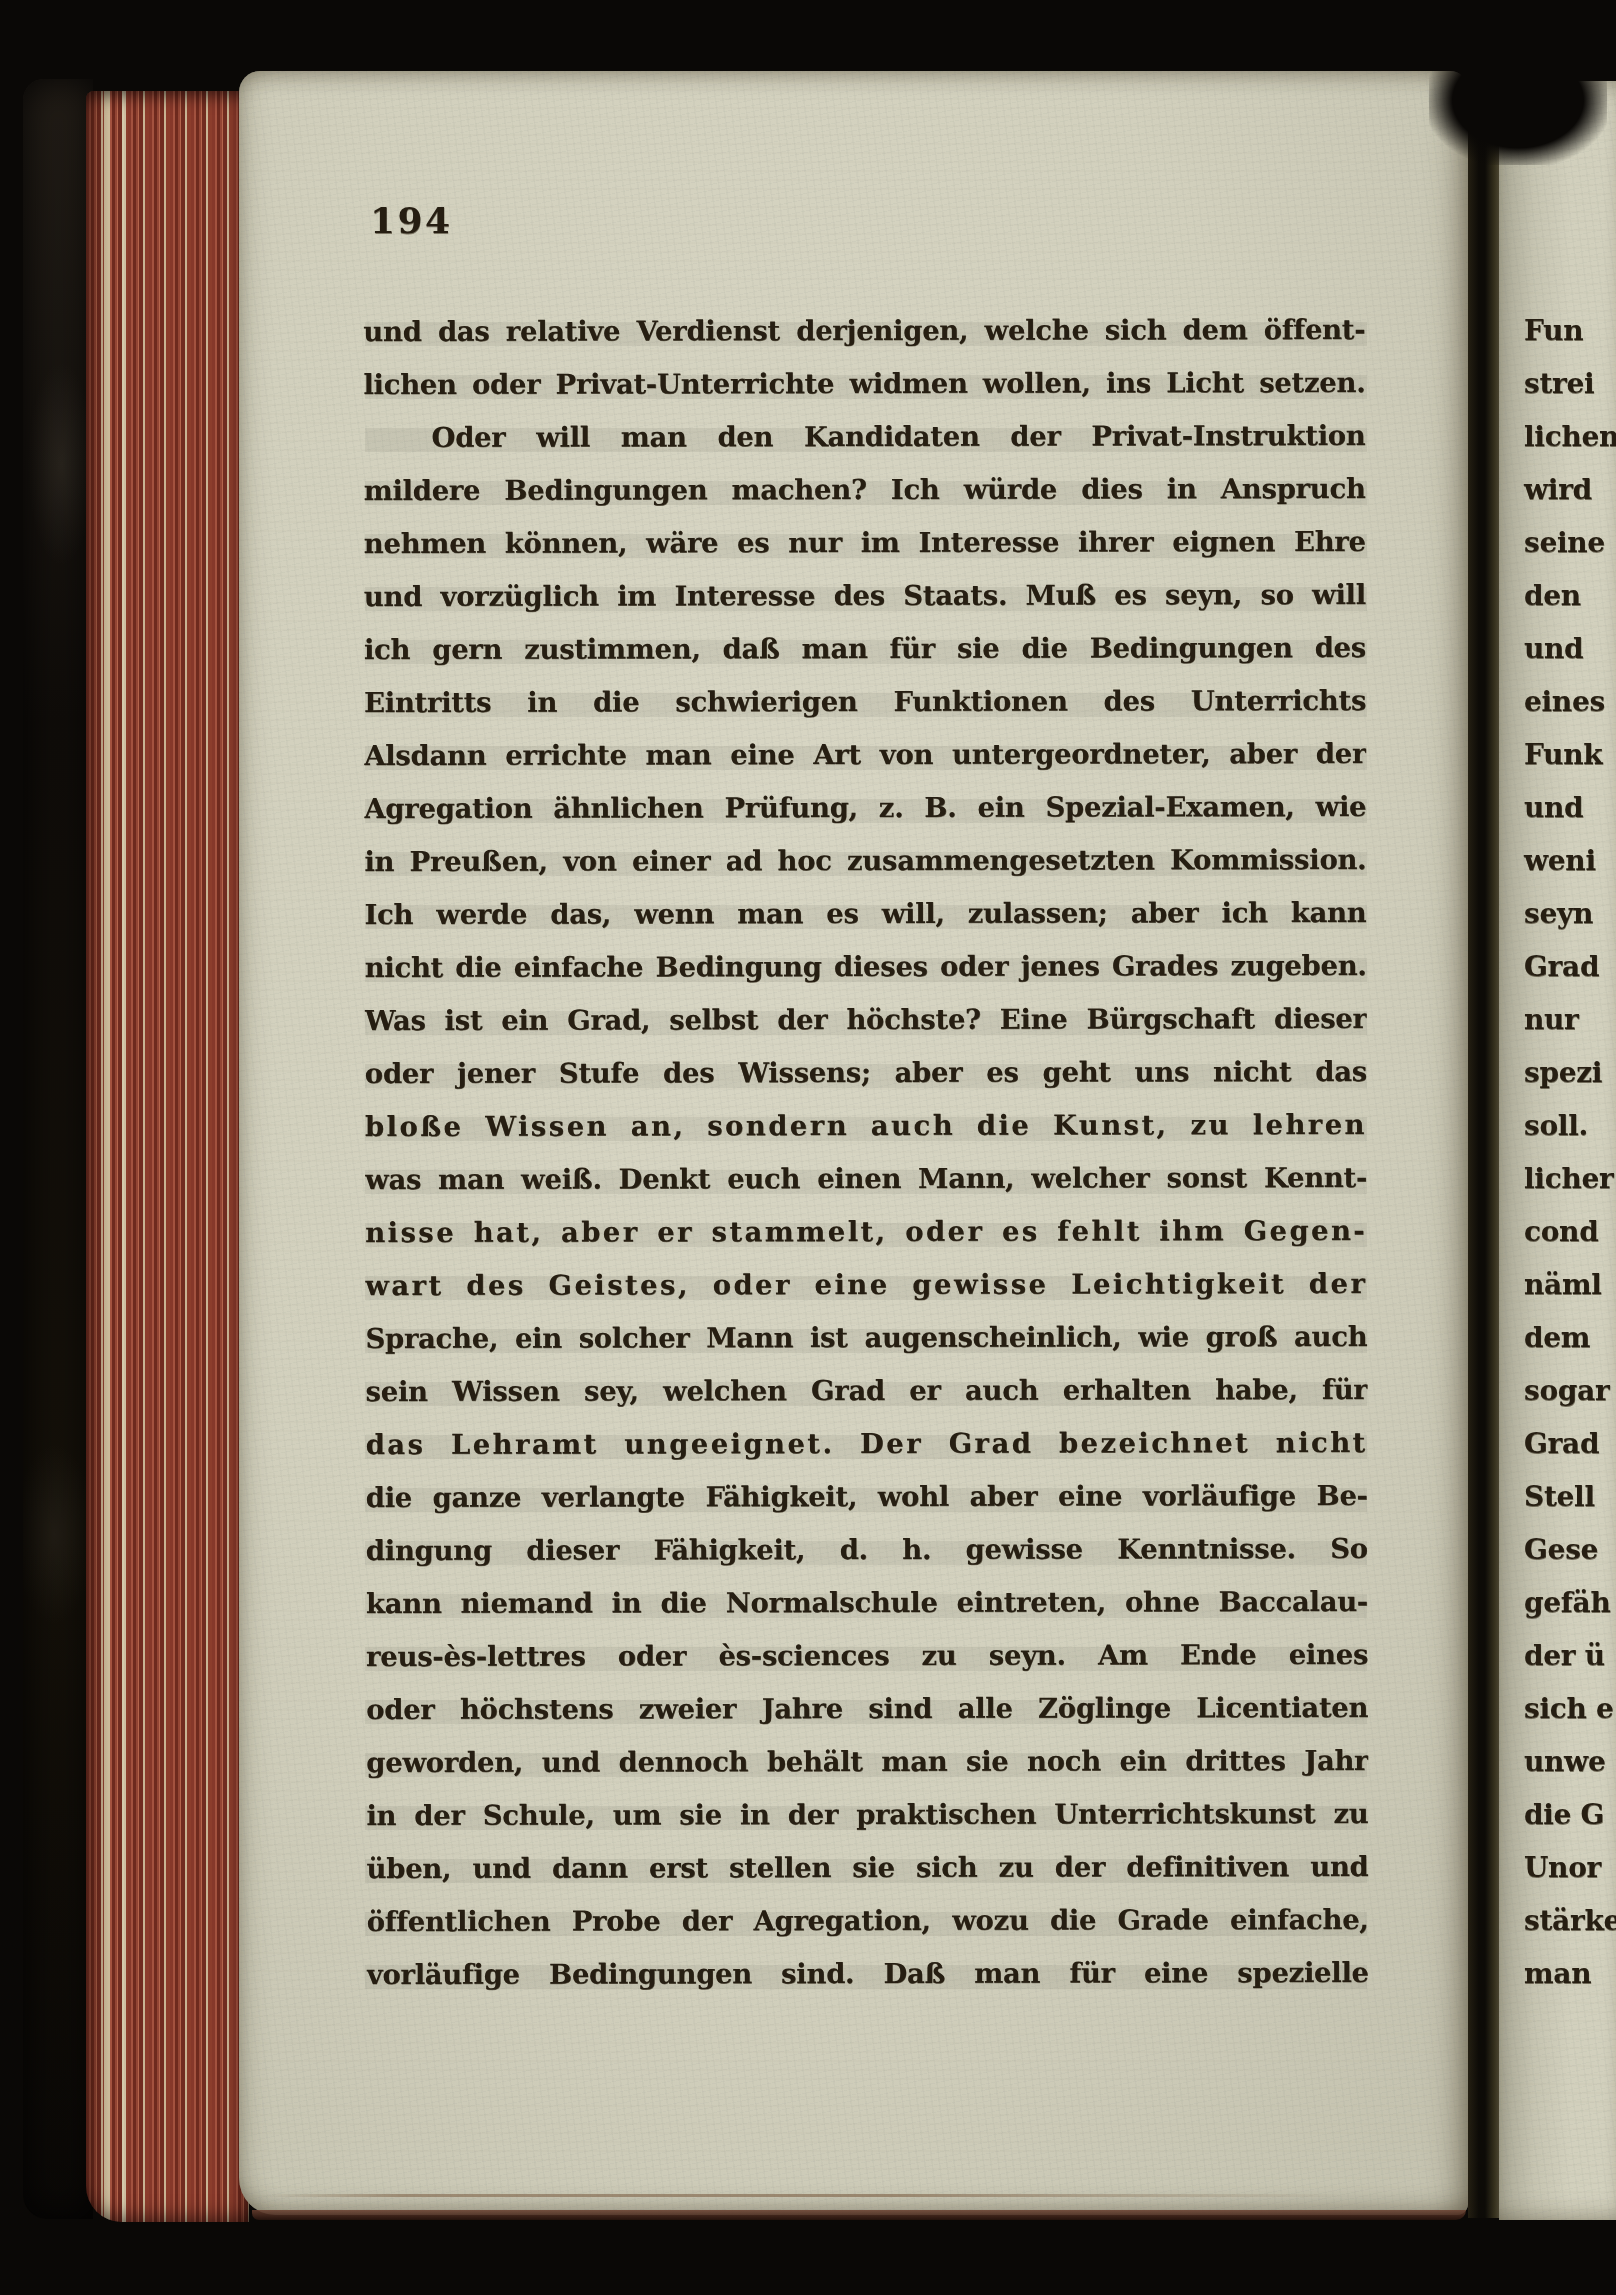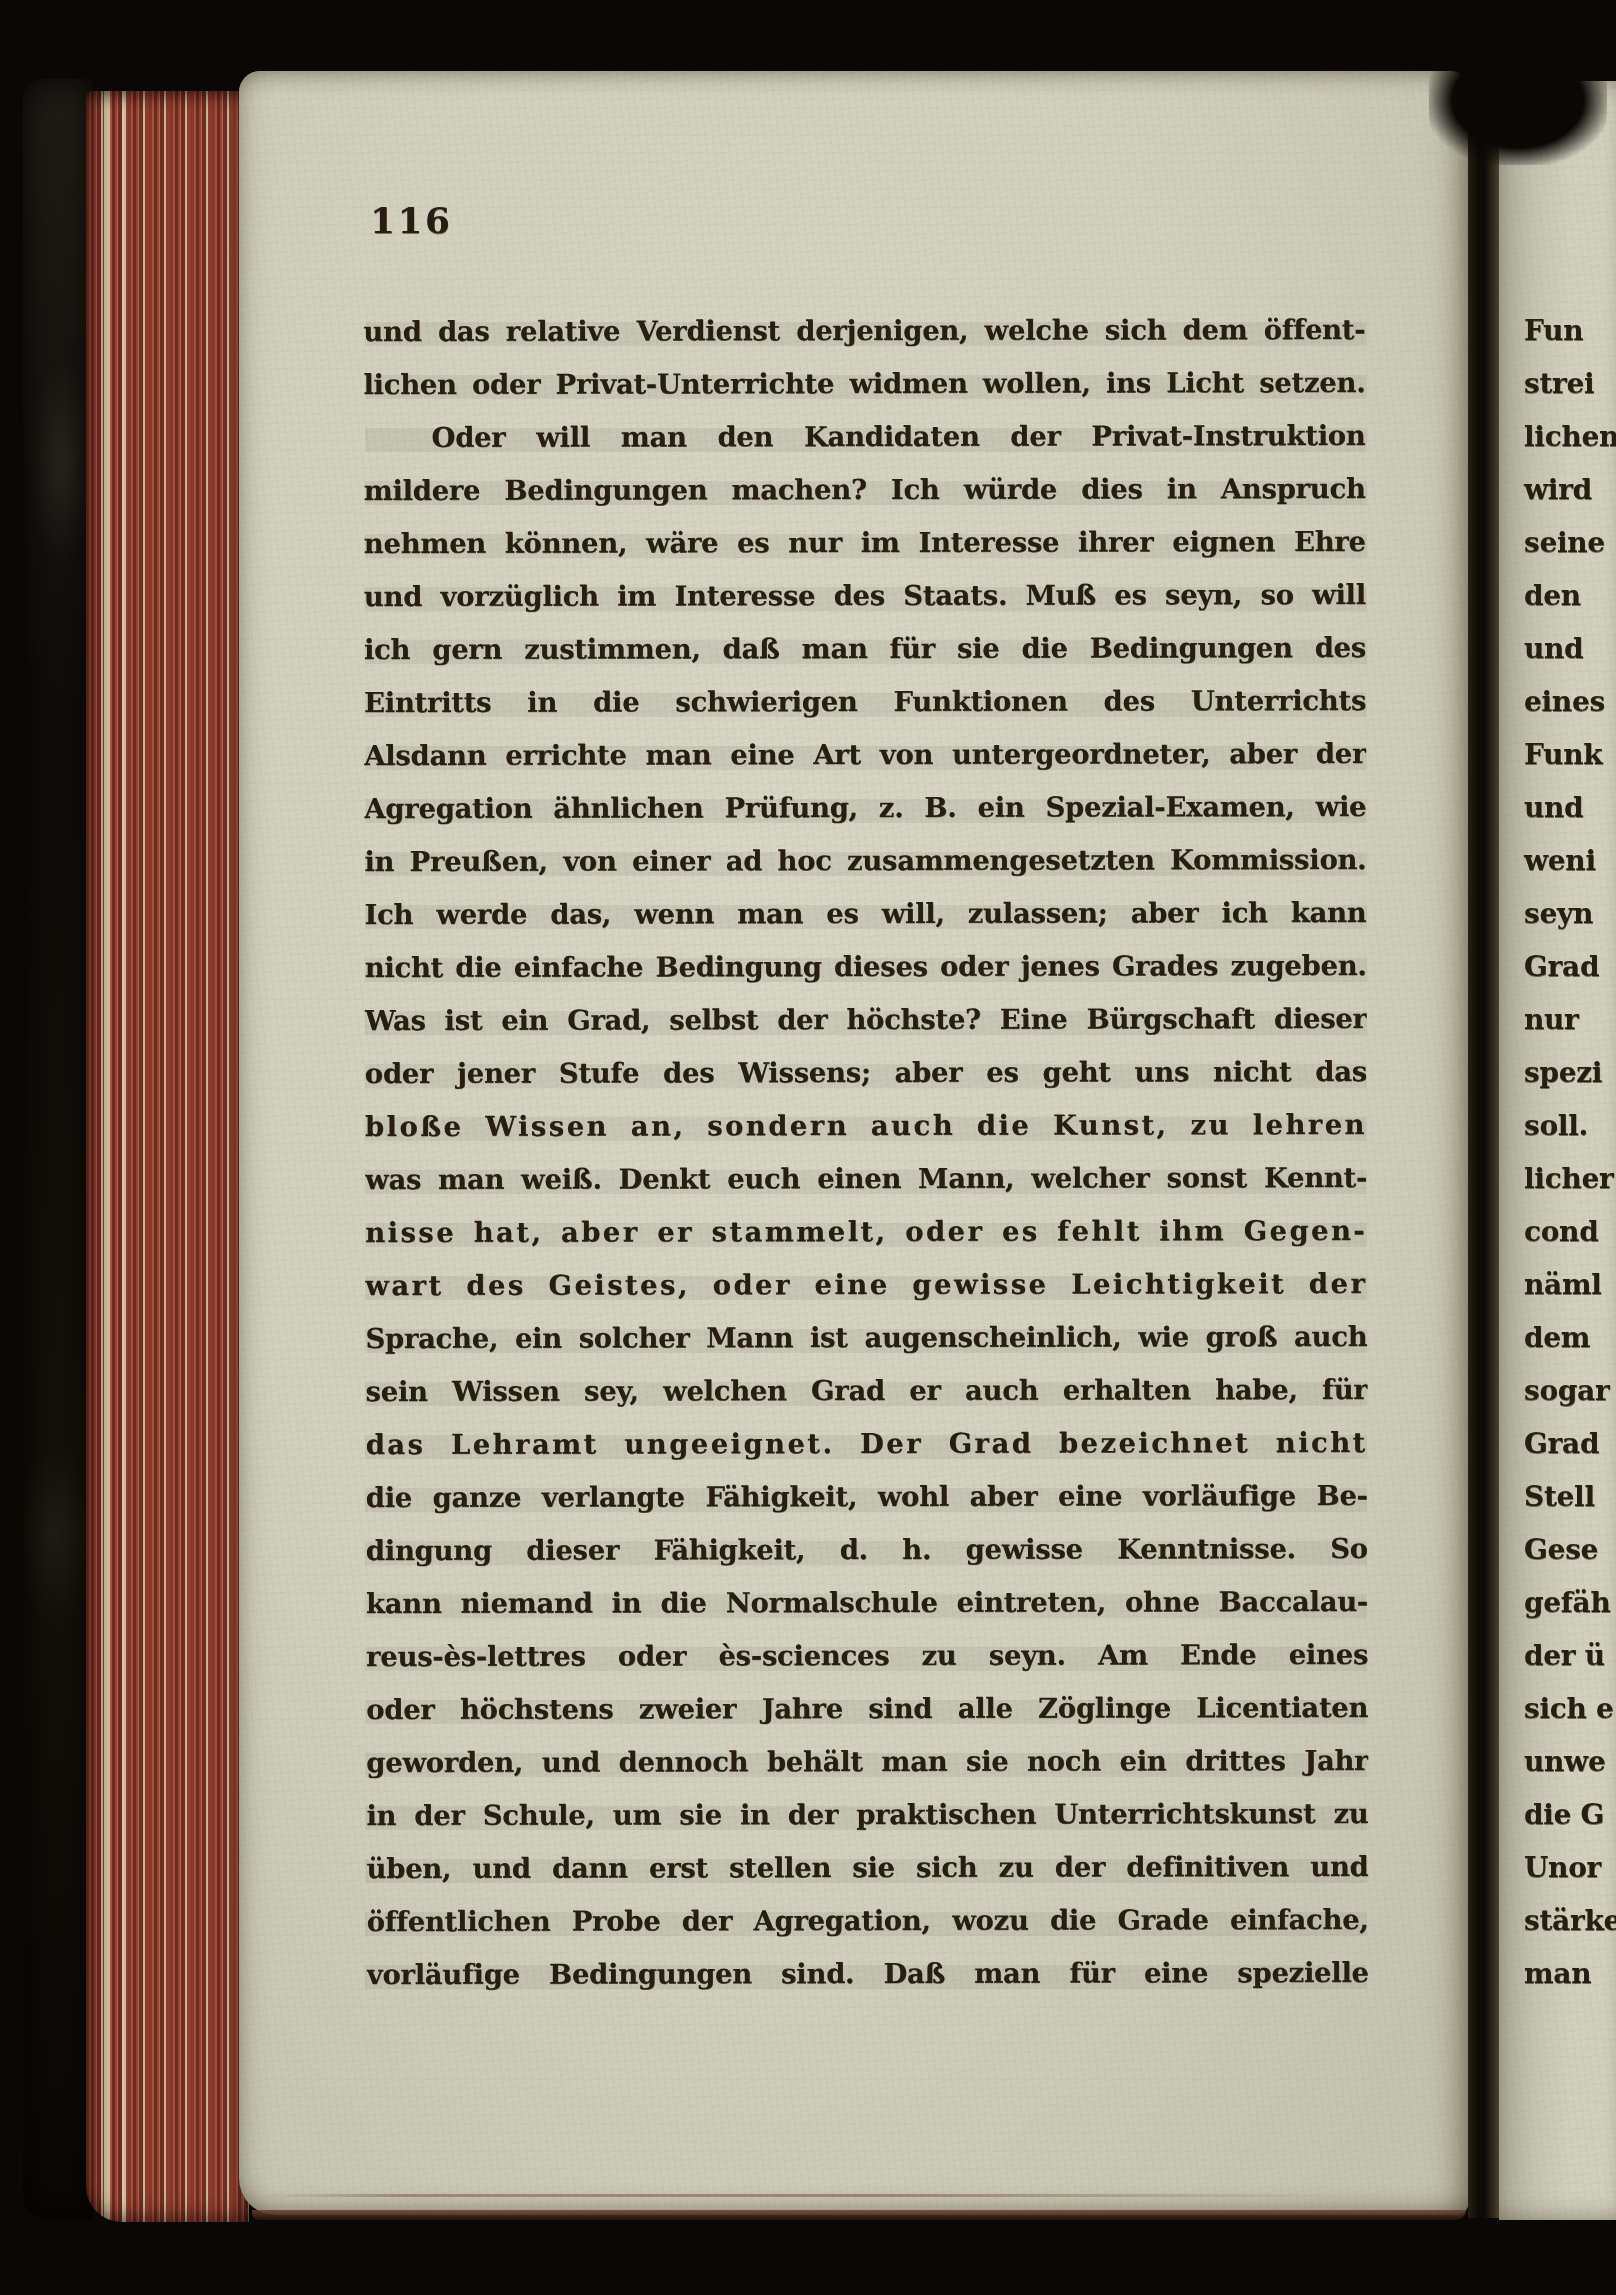--- a/index.html
+++ b/index.html
@@ -132,21 +132,21 @@
 <div class="scene">
 
   <div class="cover"></div>
 
   <div class="fore-edge"></div>
 
   <div class="page-left"></div>
 
   <div class="showthrough"></div>
 
-  <div class="pagenum">116</div>
+  <div class="pagenum">194</div>
 
   <div class="textblock">
       <div class="line">und das relative Verdienst derjenigen, welche sich dem öffent-</div>
       <div class="line">lichen oder Privat-Unterrichte widmen wollen, ins Licht setzen.</div>
       <div class="line indent">Oder will man den Kandidaten der Privat-Instruktion</div>
       <div class="line">mildere Bedingungen machen? Ich würde dies in Anspruch</div>
       <div class="line">nehmen können, wäre es nur im Interesse ihrer eignen Ehre</div>
       <div class="line">und vorzüglich im Interesse des Staats. Muß es seyn, so will</div>
       <div class="line">ich gern zustimmen, daß man für sie die Bedingungen des</div>
       <div class="line">Eintritts in die schwierigen Funktionen des Unterrichts erleichtere.</div>

